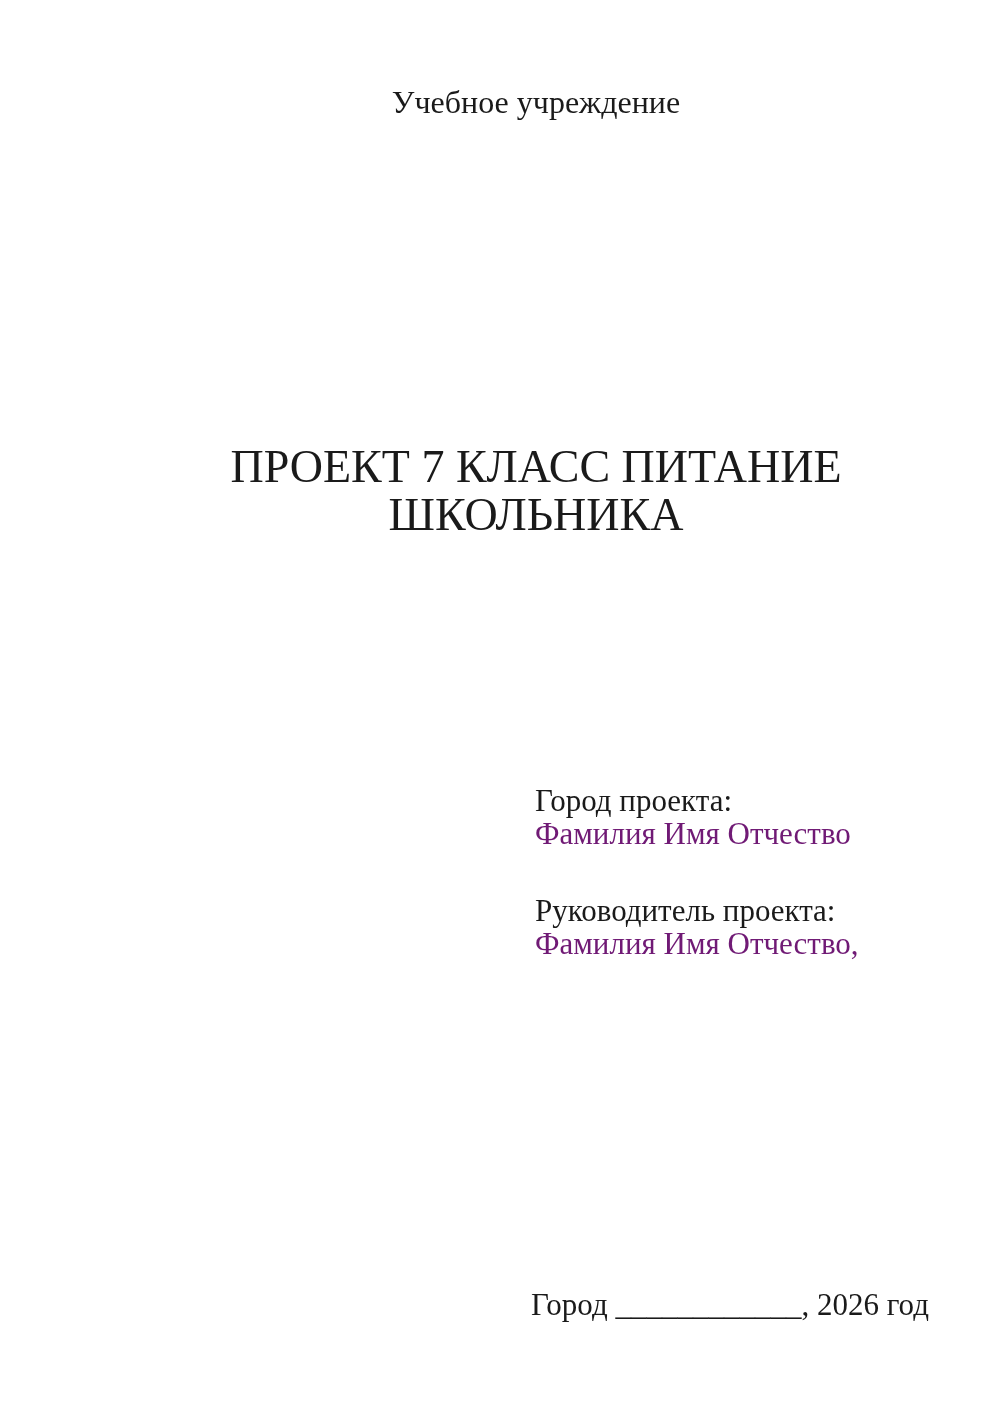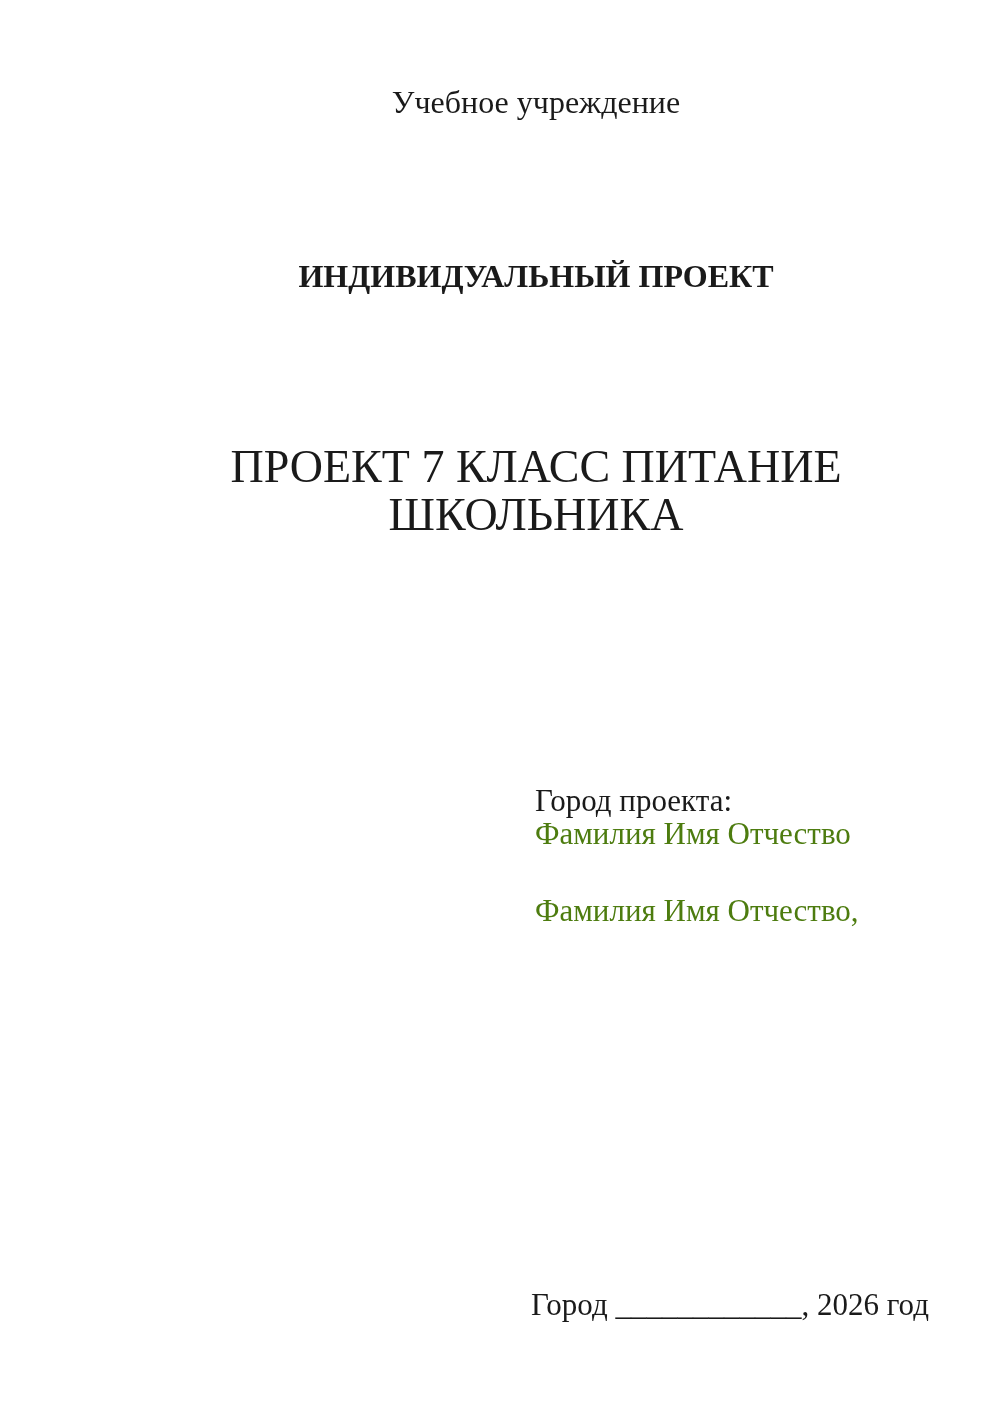--- a/index.html
+++ b/index.html
@@ -46,50 +46,50 @@
     top: 784px;
     width: 394px;
     text-align: left;
     font-size: 31px;
     line-height: 1.07;
   }
   .credits .block-gap {
     height: 44px;
   }
   .placeholder {
-    color: #4d7c0f;
+    color: #701a75;
   }
   .footer-line {
     top: 1287px;
     font-size: 31px;
     line-height: 1.15;
     text-align: right;
   }
   .footer-line span {
     white-space: pre;
   }
 </style>
 </head>
 <body>
 
 <div class="page">
 
   <div class="centered-block institution">Учебное учреждение</div>
 
-  <div class="centered-block project-type">ИНДИВИДУАЛЬНЫЙ ПРОЕКТ</div>
 
   <h1 class="centered-block project-title" style="margin:0; font-size:46px;">ПРОЕКТ 7 КЛАСС ПИТАНИЕ ШКОЛЬНИКА</h1>
 
   <div class="credits">
     <div>
       <div>Город проекта:</div>
       <div class="placeholder">Фамилия Имя Отчество</div>
     </div>
     <div class="block-gap"></div>
     <div>
+      <div>Руководитель проекта:</div>
       <div class="placeholder">Фамилия Имя Отчество,</div>
     </div>
   </div>
 
   <div class="centered-block footer-line">
     <span>Город </span><span>____________</span><span>, 2026 год</span>
   </div>
 
 </div>
 

